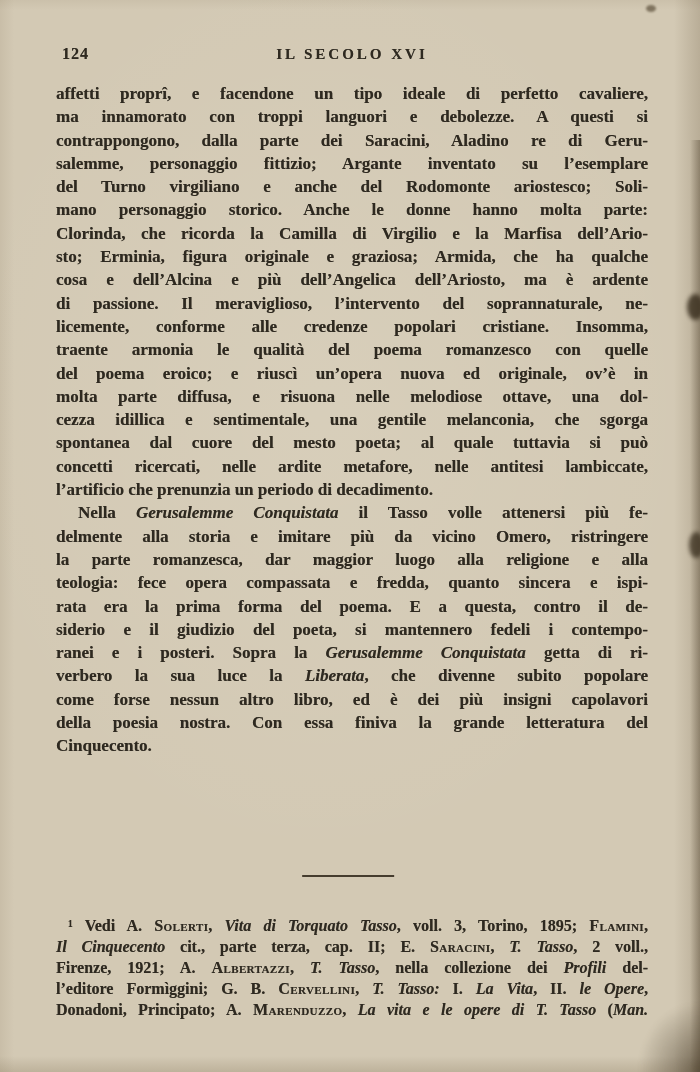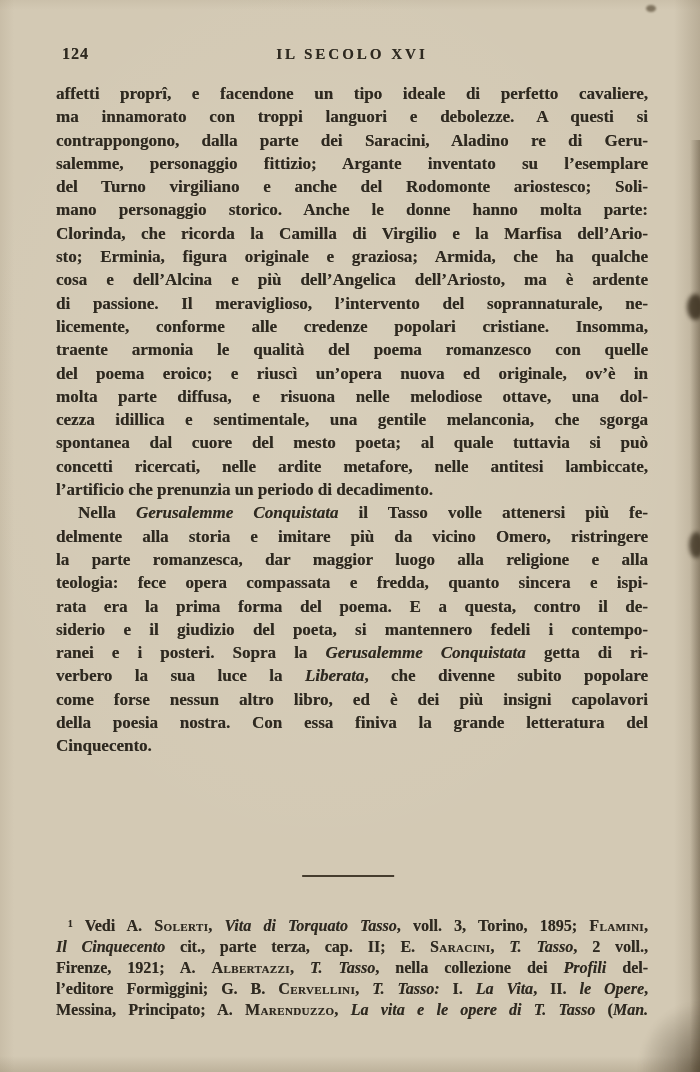--- a/index.html
+++ b/index.html
@@ -104,21 +104,21 @@
     </main>
 
   <div class="footnote-rule"></div>
 
   <section class="footnote" id="footnote">
       <div class="para">
         <div class="line indent"><span>¹ Vedi A. </span><span class="sc">Solerti</span><span>, </span><span class="it">Vita di Torquato Tasso</span><span>, voll. 3, Torino, 1895; </span><span class="sc">Flamini</span><span>,</span></div>
         <div class="line"><span class="it">Il Cinquecento</span><span> cit., parte terza, cap. II; E. </span><span class="sc">Saracini</span><span>, </span><span class="it">T. Tasso</span><span>, 2 voll.,</span></div>
         <div class="line"><span>Firenze, 1921; A. </span><span class="sc">Albertazzi</span><span>, </span><span class="it">T. Tasso</span><span>, nella collezione dei </span><span class="it">Profili</span><span> del-</span></div>
         <div class="line"><span>l’editore Formìggini; G. B. </span><span class="sc">Cervellini</span><span>, </span><span class="it">T. Tasso:</span><span> I. </span><span class="it">La Vita</span><span>, II. </span><span class="it">le Opere</span><span>,</span></div>
-        <div class="line"><span>Messina, Principato; A. </span><span class="sc">Marenduzzo</span><span>, </span><span class="it">La vita e le opere di T. Tasso</span><span> (</span><span class="it">Man.</span></div>
+        <div class="line"><span>Donadoni, Principato; A. </span><span class="sc">Marenduzzo</span><span>, </span><span class="it">La vita e le opere di T. Tasso</span><span> (</span><span class="it">Man.</span></div>
       </div>
     </section>
 
   <div class="edge-shade-right"></div>
   <div class="stain-a"></div>
   <div class="stain-b"></div>
   <div class="speck-top"></div>
   <div class="corner-smudge"></div>
 
 </div>

